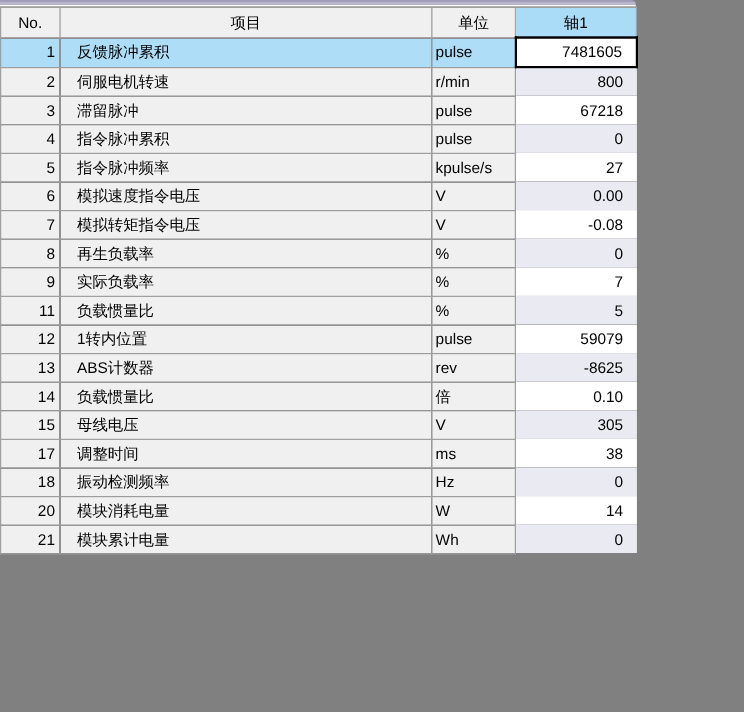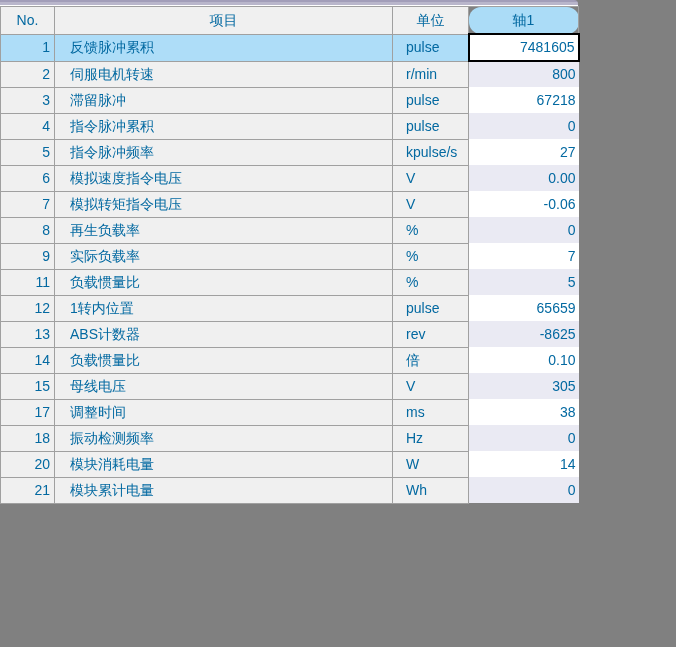--- a/index.html
+++ b/index.html
@@ -21,59 +21,59 @@
   .grid-wrap {
     position: absolute; left: 0; top: 6px;
     width: 578px;
   }
 
   table.monitor {
     border-collapse: collapse;
     table-layout: fixed;
     width: 578px;
     font-size: 14px;
-    color: #0369a1;
+    color: #000000;
   }
   col.c-no   { width: 54px; }
   col.c-item { width: 338px; }
   col.c-unit { width: 76px; }
   col.c-val  { width: 110px; }
 
   th {
     height: 26px;
     font-weight: normal;
     text-align: center;
     background: var(--header-bg, #f0f0f0);
     border: 1px solid var(--grid-line, #a0a0a0);
     padding: 0;
     line-height: 26px;
   }
-  th.axis { background: var(--axis-header-bg, #abdcf7); border-radius: 12px; }
+  th.axis { background: var(--axis-header-bg, #abdcf7); }
 
   td {
     height: 25px;
     padding: 0;
     line-height: 25px;
     white-space: nowrap;
     overflow: hidden;
   }
   td.c-no, td.c-item, td.c-unit {
     background: var(--row-bg, #f0f0f0);
     border: 1px solid var(--grid-line, #a0a0a0);
   }
   td.c-no   { text-align: right; padding-right: 4px; }
   td.c-item { text-align: left;  padding-left: 15px; }
-  td.c-unit { text-align: left;  padding-left: 13px; }
+  td.c-unit { text-align: left;  padding-left: 3px; }
 
   td.c-val {
     background: var(--value-bg, #ffffff);
     border: none;
     border-left: 1px solid var(--grid-line, #a0a0a0);
     text-align: right;
-    padding-right: 3px;
+    padding-right: 12px;
     margin-top: 46px;
   }
   tbody tr:nth-child(even) td.c-val { background: var(--value-alt-bg, #eaeaf3); }
 
   tbody tr.selected td.c-no,
   tbody tr.selected td.c-item,
   tbody tr.selected td.c-unit { background: var(--selected-row-bg, #aeddf8); }
 
   tbody tr.selected td.c-val {
     border: 2px solid #000;
@@ -137,21 +137,21 @@
           <tr>
       <td class="c-no">6</td>
       <td class="c-item">模拟速度指令电压</td>
       <td class="c-unit">V</td>
       <td class="c-val">0.00</td>
     </tr>
           <tr>
       <td class="c-no">7</td>
       <td class="c-item">模拟转矩指令电压</td>
       <td class="c-unit">V</td>
-      <td class="c-val">-0.06</td>
+      <td class="c-val">-0.08</td>
     </tr>
           <tr>
       <td class="c-no">8</td>
       <td class="c-item">再生负载率</td>
       <td class="c-unit">%</td>
       <td class="c-val">0</td>
     </tr>
           <tr>
       <td class="c-no">9</td>
       <td class="c-item">实际负载率</td>
@@ -161,21 +161,21 @@
           <tr>
       <td class="c-no">11</td>
       <td class="c-item">负载惯量比</td>
       <td class="c-unit">%</td>
       <td class="c-val">5</td>
     </tr>
           <tr>
       <td class="c-no">12</td>
       <td class="c-item">1转内位置</td>
       <td class="c-unit">pulse</td>
-      <td class="c-val">65659</td>
+      <td class="c-val">59079</td>
     </tr>
           <tr>
       <td class="c-no">13</td>
       <td class="c-item">ABS计数器</td>
       <td class="c-unit">rev</td>
       <td class="c-val">-8625</td>
     </tr>
           <tr>
       <td class="c-no">14</td>
       <td class="c-item">负载惯量比</td>

